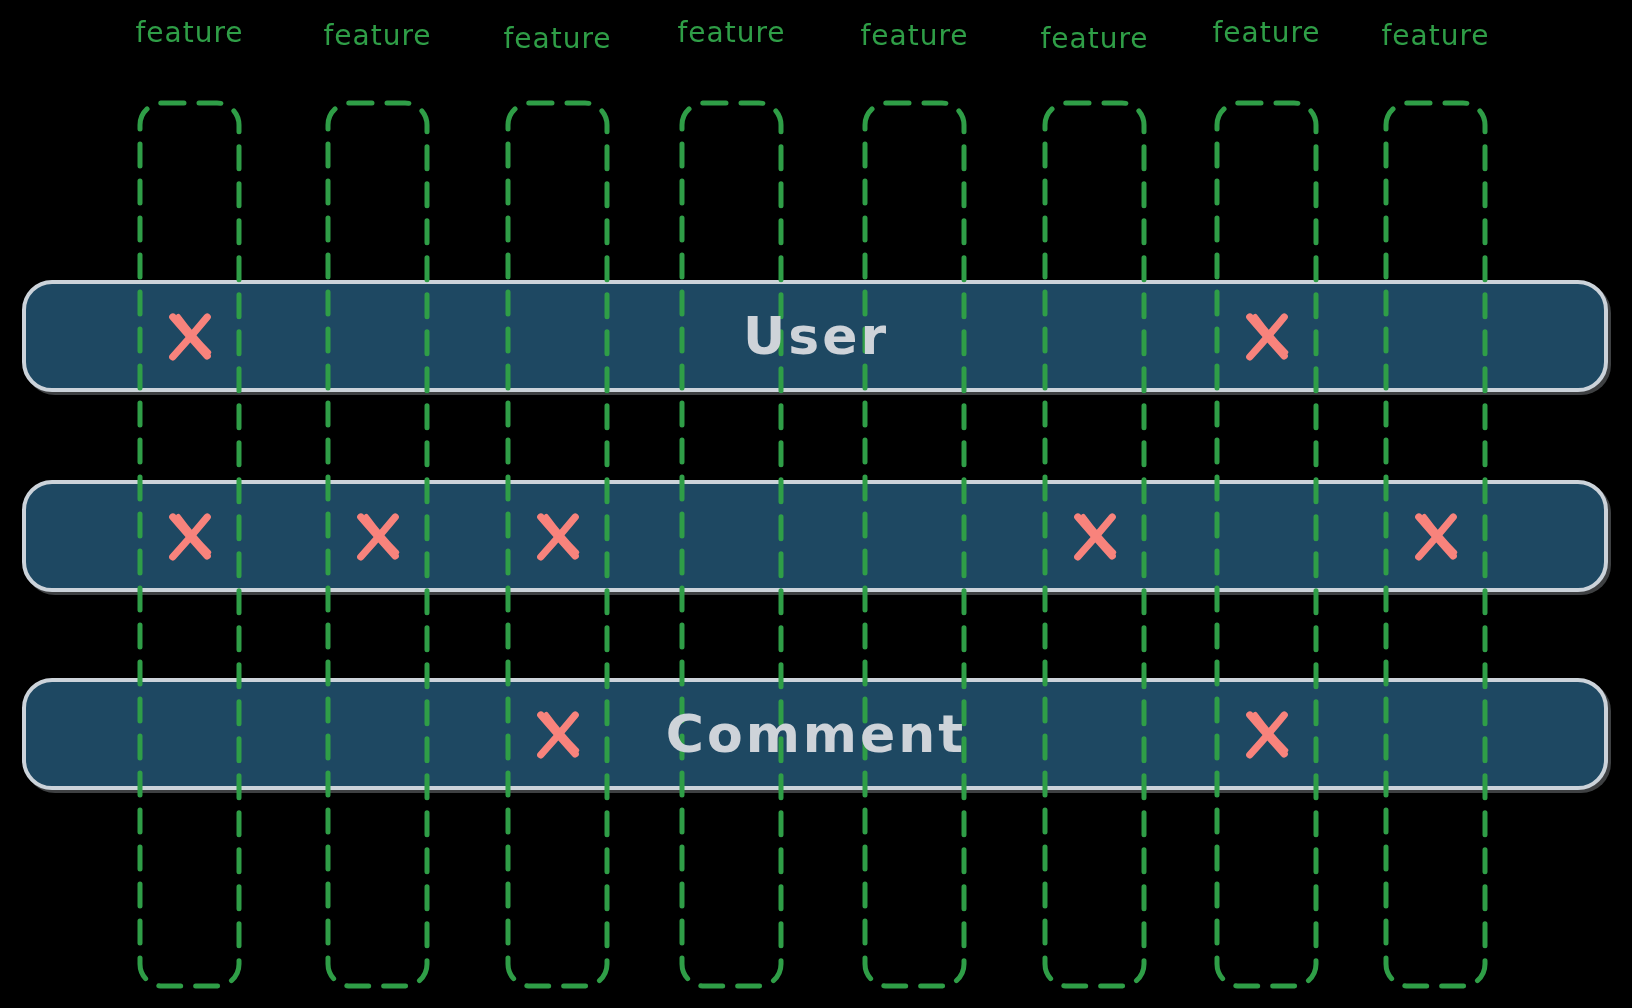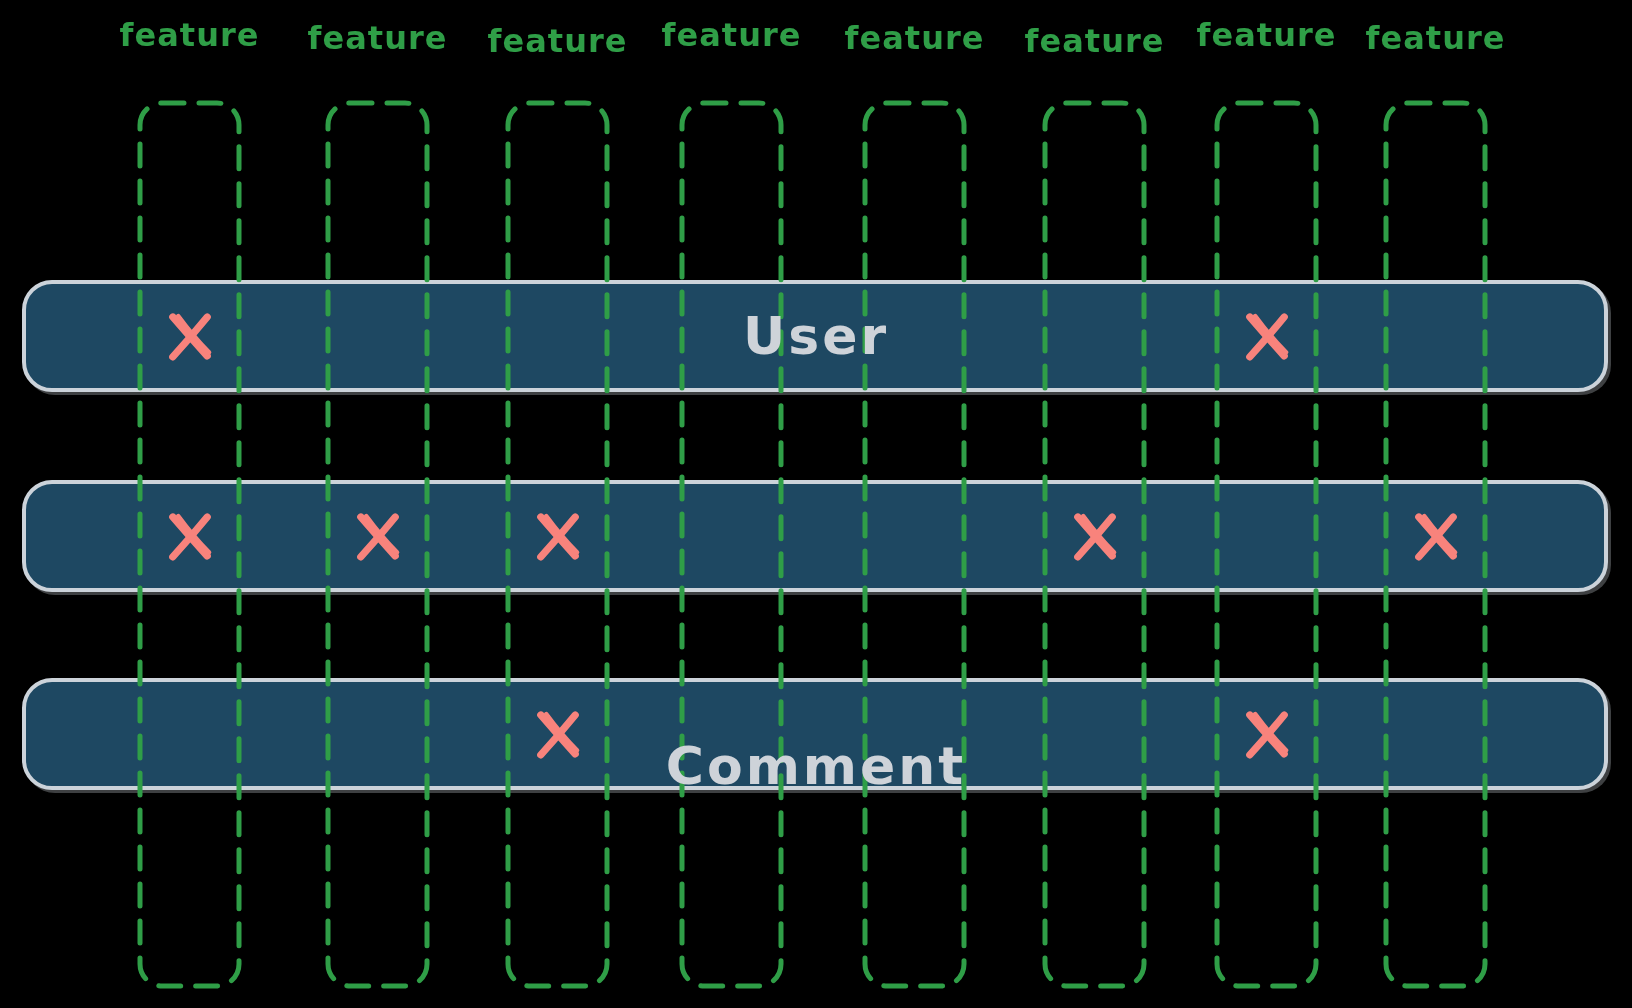--- a/index.html
+++ b/index.html
@@ -13,22 +13,22 @@
     height: 1008px;
     overflow: hidden;
     font-family: "DejaVu Sans", sans-serif;
     background: var(--bg, #000);
   }
   
   .feature-label {
     position: absolute;
     top: 16px;
     transform: translateX(-50%);
-    font-size: 32px;
-    font-weight: bold;
+    font-size: 28px;
+    font-weight: normal;
     letter-spacing: 1px;
     color: var(--green, #2f9e47);
     white-space: nowrap;
   }
   
   #columns-layer {
     position: absolute;
     left: 0; top: 0;
     width: 1632px; height: 1008px;
     z-index: 2;
@@ -146,21 +146,21 @@
       <svg class="x-mark" viewBox="0 0 64 64" style="left: 1094.5px; top: 536px;">
         <path d="M13 11 Q31 32 51 54"></path>
         <path class="thin" d="M19 10 Q36 33 53 50"></path>
         <path d="M51 11 Q33 33 13 55"></path>
       </svg>
       <svg class="x-mark" viewBox="0 0 64 64" style="left: 1435.5px; top: 536px;">
         <path d="M13 11 Q31 32 51 54"></path>
         <path class="thin" d="M19 10 Q36 33 53 50"></path>
         <path d="M51 11 Q33 33 13 55"></path>
       </svg>
-      <div class="entity-label" style="left: 816px; top: 734px; margin-top: 32px;">Comment</div>
+      <div class="entity-label" style="left: 816px; top: 734px;">Comment</div>
       <svg class="x-mark" viewBox="0 0 64 64" style="left: 557.5px; top: 734px;">
         <path d="M13 11 Q31 32 51 54"></path>
         <path class="thin" d="M19 10 Q36 33 53 50"></path>
         <path d="M51 11 Q33 33 13 55"></path>
       </svg>
       <svg class="x-mark" viewBox="0 0 64 64" style="left: 1266.5px; top: 734px;">
         <path d="M13 11 Q31 32 51 54"></path>
         <path class="thin" d="M19 10 Q36 33 53 50"></path>
         <path d="M51 11 Q33 33 13 55"></path>
       </svg>

